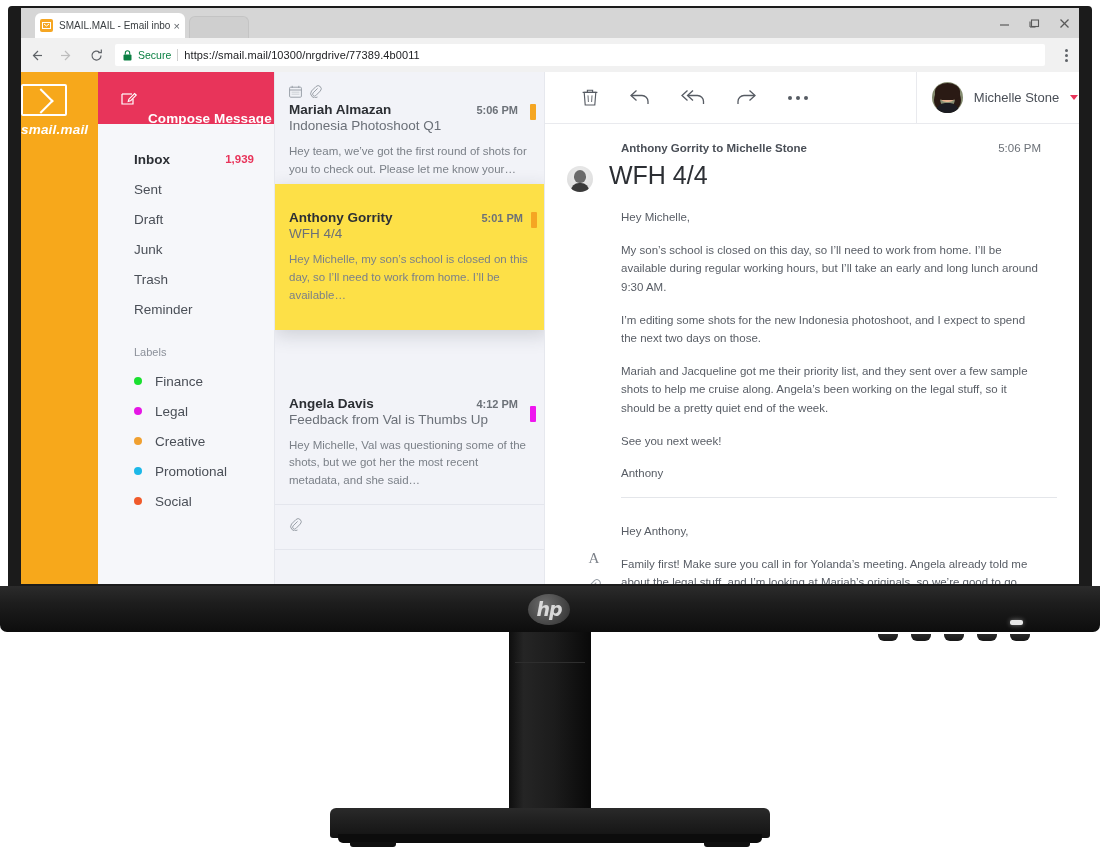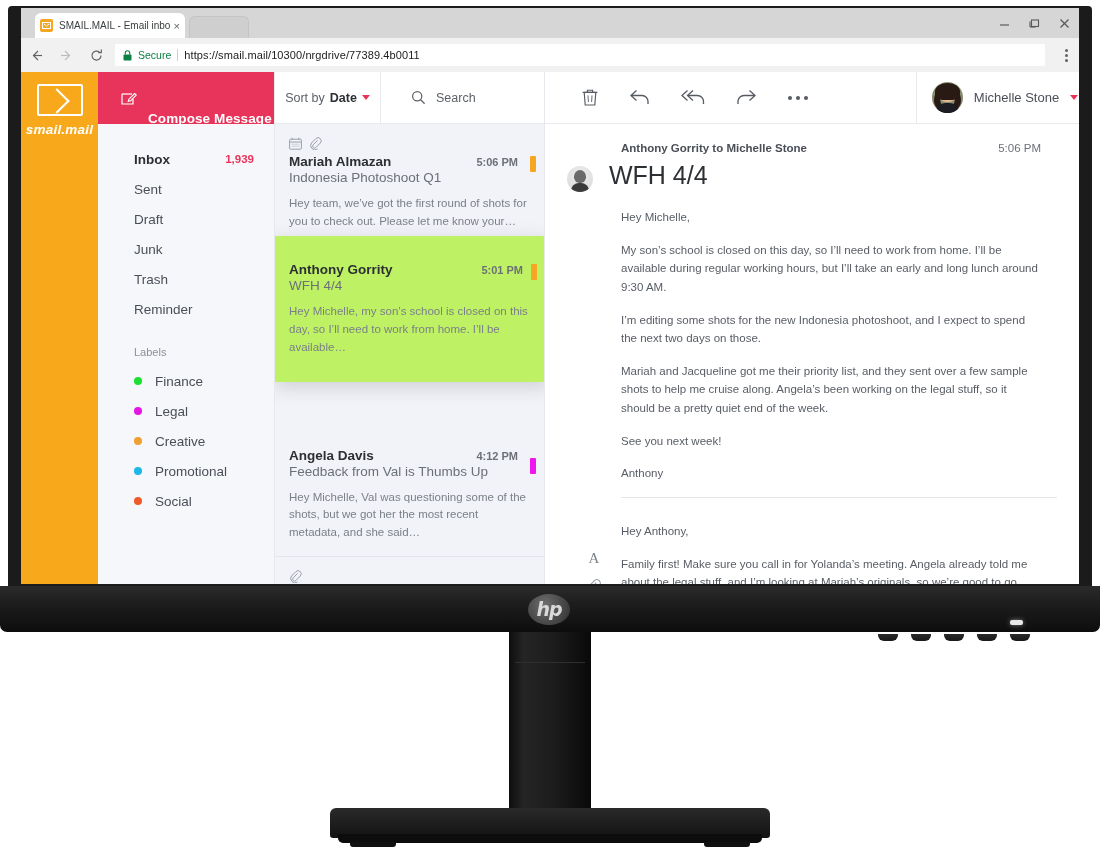--- a/index.html
+++ b/index.html
@@ -90,21 +90,21 @@
   #secure-label { color:#0b8043; font-size:10.5px; }
   #url-sep { width:1px; height:12px; background:#cfcfcf; }
   #url-text { color:#202124; font-size:11px; letter-spacing:.1px; }
   #kebab { width:26px; height:30px; display:flex; flex-direction:column; align-items:center; justify-content:center; gap:2px; }
   #kebab i { width:3px; height:3px; background:#5f6368; border-radius:50%; display:block; }
 
   
   #app { position:absolute; left:0; top:64px; width:1058px; height:512px; background:#ffffff; display:flex; }
 
   
-  #rail { width:77px; background:#f7a81b; flex:none; display:flex; flex-direction:column; align-items:center; padding-top:12px; }
+  #rail { width:77px; background:#f7a81b; flex:none; display:flex; flex-direction:column; padding-top:12px; }
   #rail-mark { width:46px; height:32px; border:2px solid #ffffff; border-radius:2px; position:relative; }
   #rail-mark:before {
     content:""; position:absolute; left:9px; top:6px; width:16px; height:16px;
     border-top:2px solid #fff; border-right:2px solid #fff; transform:rotate(45deg);
   }
   #rail-word { font-style:italic; font-weight:700; font-size:13.5px; color:#ffffff; margin-top:6px; letter-spacing:.2px; }
 
   
   #nav { width:177px; flex:none; background:#f6f7fa; display:flex; flex-direction:column; border-right:1px solid #e6e8ee; }
   #compose {
@@ -139,21 +139,21 @@
   }
   .mail .icons { display:flex; gap:7px; color:#9aa0a8; height:15px; align-items:center; margin-bottom:3px; }
   .mail-top { display:flex; align-items:baseline; }
   .mail-from { font-size:13.5px; font-weight:700; color:#2c2f34; }
   .mail-time { margin-left:auto; font-size:11px; color:#6c7178; font-weight:700; padding-right:12px; }
   .mail-sub { font-size:13.5px; color:#6b7078; margin-top:1px; }
   .mail-prev { font-size:11.5px; color:#7b8088; line-height:1.55; margin-top:10px; }
   .flag { position:absolute; right:8px; top:14px; width:6px; height:16px; border-radius:1px; }
 
   .mail.selected {
-    position:absolute; left:0; top:112px; width:274px; background:#bef264;
+    position:absolute; left:0; top:112px; width:274px; background:#fde047;
     box-shadow:0 5px 18px rgba(40,45,60,.18); border-bottom:none; z-index:5;
     padding:26px 14px 26px 14px;
   }
   .mail.selected .flag { top:28px; right:12px; }
 
   
   #reader { flex:1; background:#ffffff; display:flex; flex-direction:column; min-width:0; }
   #reader-toolbar { height:52px; flex:none; display:flex; align-items:center; border-bottom:1px solid #e9eaee; }
   #actions { display:flex; align-items:center; gap:30px; padding-left:36px; color:#565b63; }
   .act { cursor:pointer; display:flex; align-items:center; justify-content:center; }
@@ -331,36 +331,20 @@
               <span>Promotional</span>
             </div>
             <div class="labelitem">
               <span class="ldot" style="background:#f05a2a"></span>
               <span>Social</span>
             </div>
           </div>
         </div>
 
         <div id="list">
-          <div id="list-toolbar">
-            <div id="sortbtn">
-              <span>Sort by</span>
-              <b>Date</b>
-              <span class="caret"></span>
-            </div>
-            <div id="searchbtn">
-              <span>
-                <svg width="15" height="15" viewBox="0 0 15 15">
-                    <circle cx="6.2" cy="6.2" r="4.6" fill="none" stroke="#5d6169" stroke-width="1.25"></circle>
-                    <line x1="9.6" y1="9.8" x2="13.6" y2="13.8" stroke="#5d6169" stroke-width="1.25"></line>
-                  </svg>
-              </span>
-              <span>Search</span>
-            </div>
-          </div>
 
           <div id="list-scroll">
 
             <div class="mail">
               <div class="icons">
                 <span>
                   <svg width="13" height="13" viewBox="0 0 13 13">
                       <rect x="0.6" y="2.2" width="11.8" height="10" rx="1" fill="none" stroke="#9aa0a8" stroke-width="1"></rect>
                       <line x1="0.6" y1="5" x2="12.4" y2="5" stroke="#9aa0a8" stroke-width="1"></line>
                       <line x1="3.2" y1="0.8" x2="3.2" y2="3" stroke="#9aa0a8" stroke-width="1"></line>

